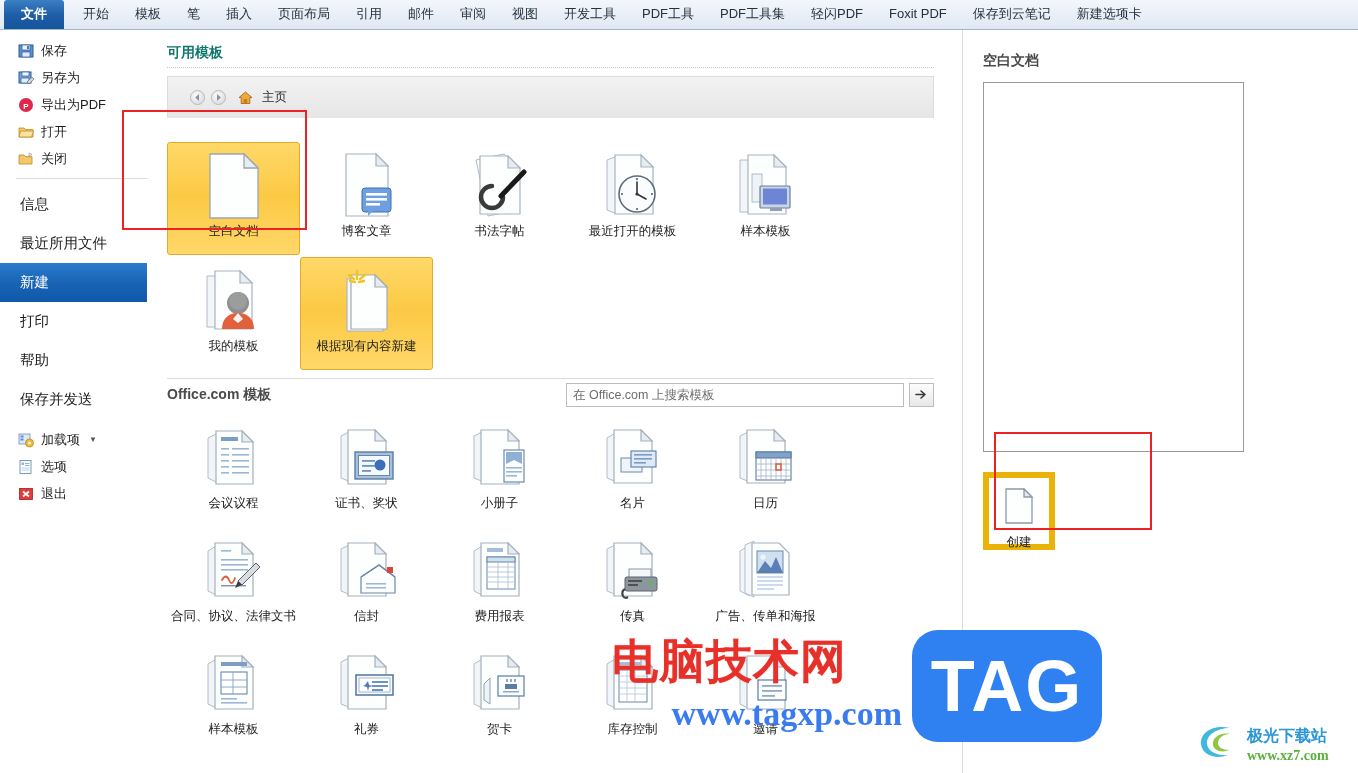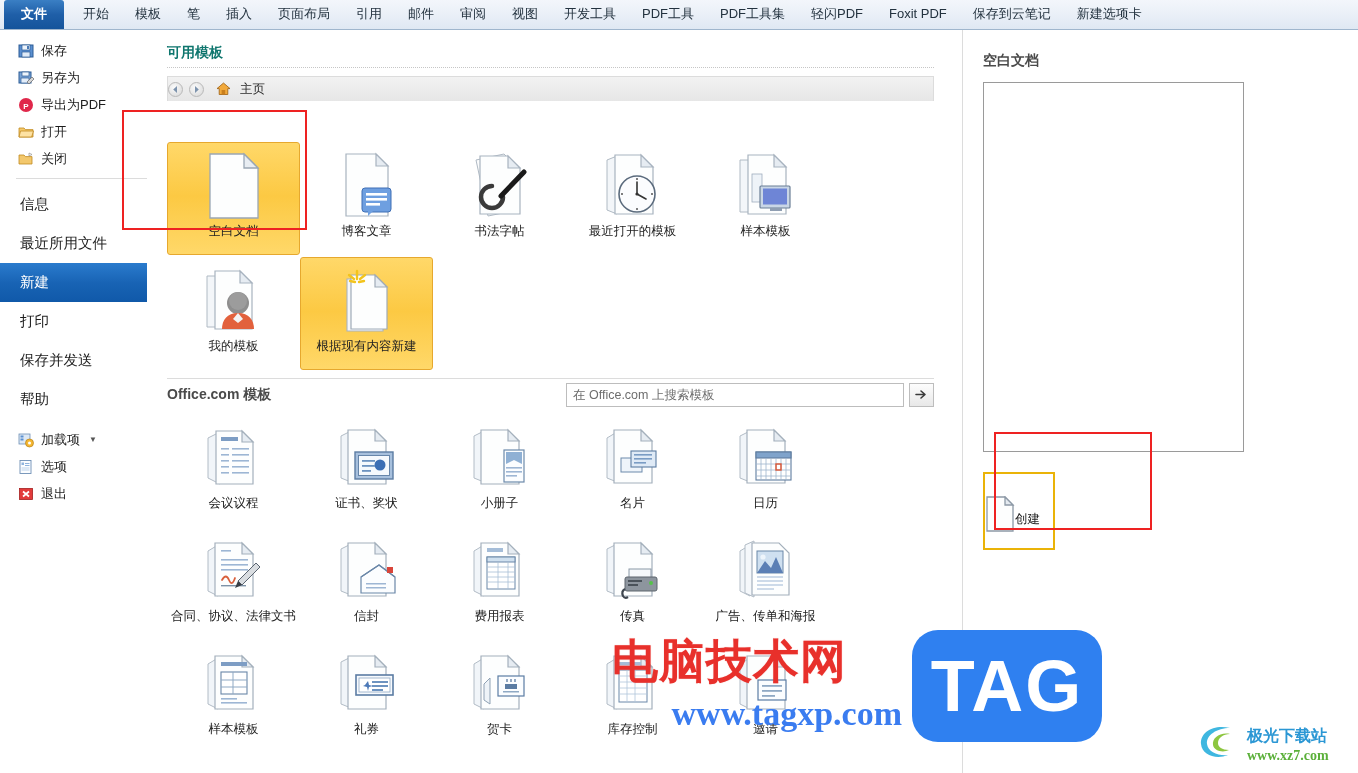--- a/index.html
+++ b/index.html
@@ -60,24 +60,24 @@
     background:#ffffff;
   }
   #avail-title {
     font-size:14px; font-weight:bold; color:#0f766e;
     padding:14px 0 5px 20px;
   }
   #avail-rule {
     margin:0 13px 0 20px; border-bottom:1px dotted #c6c6c6;
   }
   #navbar {
-    margin:8px 13px 0 20px; height:25px;
+    margin:8px 13px 0 20px; height:42px;
     background:linear-gradient(to bottom,#f2f2f2,#e6e6e6);
     border:1px solid #dcdcdc; border-bottom:none;
-    display:flex; align-items:center; gap:6px; 
+    display:flex; align-items:center; gap:6px; padding-left:22px;
     font-size:12.5px; color:#2a2a2a;
   }
   .navbtn {
     width:15px; height:15px; border-radius:50%;
     background:radial-gradient(circle at 40% 35%,#fbfbfb,#d6d6d6);
     border:1px solid #b9b9b9; display:flex; align-items:center; justify-content:center;
   }
   .navbtn svg { display:block; }
   #tplpanel {
     position:absolute; left:20px; top:112px; width:900px;
@@ -145,22 +145,22 @@
 
   
   #right { position:absolute; top:30px; left:963px; width:395px; height:743px; background:#fff; }
   #pv-title { font-size:14px; font-weight:bold; color:#4a4a4a; padding:22px 0 0 20px; }
   #pv-page {
     position:absolute; left:20px; top:52px; width:261px; height:370px;
     background:#fff; border:1px solid #9a9a9a;
   }
   #create-btn {
     position:absolute; left:20px; top:442px; width:72px; height:78px;
-    background:#fff; border:2px solid #eab308;
-    display:flex; flex-direction:row; align-items:center; justify-content:flex-start;
+    background:#fff; border:6px solid #eab308;
+    display:flex; flex-direction:column; align-items:center; justify-content:flex-start;
     padding-top:10px;
   }
   #create-btn .lab { font-size:12.5px; color:#222; margin-top:6px; }
 
   
   .redbox { position:absolute; border:2px solid #ee2222; pointer-events:none; }
 
   
   #wm-main {
     position:absolute; left:612px; top:637px; width:290px; height:100px;
@@ -279,24 +279,24 @@
   <div class="bs-item big">
     <span>最近所用文件</span>
   </div>
   <div class="bs-item big sel">
     <span>新建</span>
   </div>
   <div class="bs-item big">
     <span>打印</span>
   </div>
   <div class="bs-item big">
+    <span>帮助</span>
+  </div>
+  <div class="bs-item big">
     <span>保存并发送</span>
-  </div>
-  <div class="bs-item big">
-    <span>帮助</span>
   </div>
 
   <div class="bs-gap"></div>
 
   <div class="bs-item">
     <span class="ic">
       <svg class="doc-svg" width="16" height="16" viewBox="0 0 16 16">
         <rect x="1" y="2" width="11" height="10" fill="#dce8f5" stroke="#6e8fb5" stroke-width=".8"></rect>
         <rect x="2.5" y="3.5" width="3" height="2" fill="#5b8fd0"></rect>
         <rect x="2.5" y="6.5" width="3" height="2" fill="#5b8fd0"></rect>

